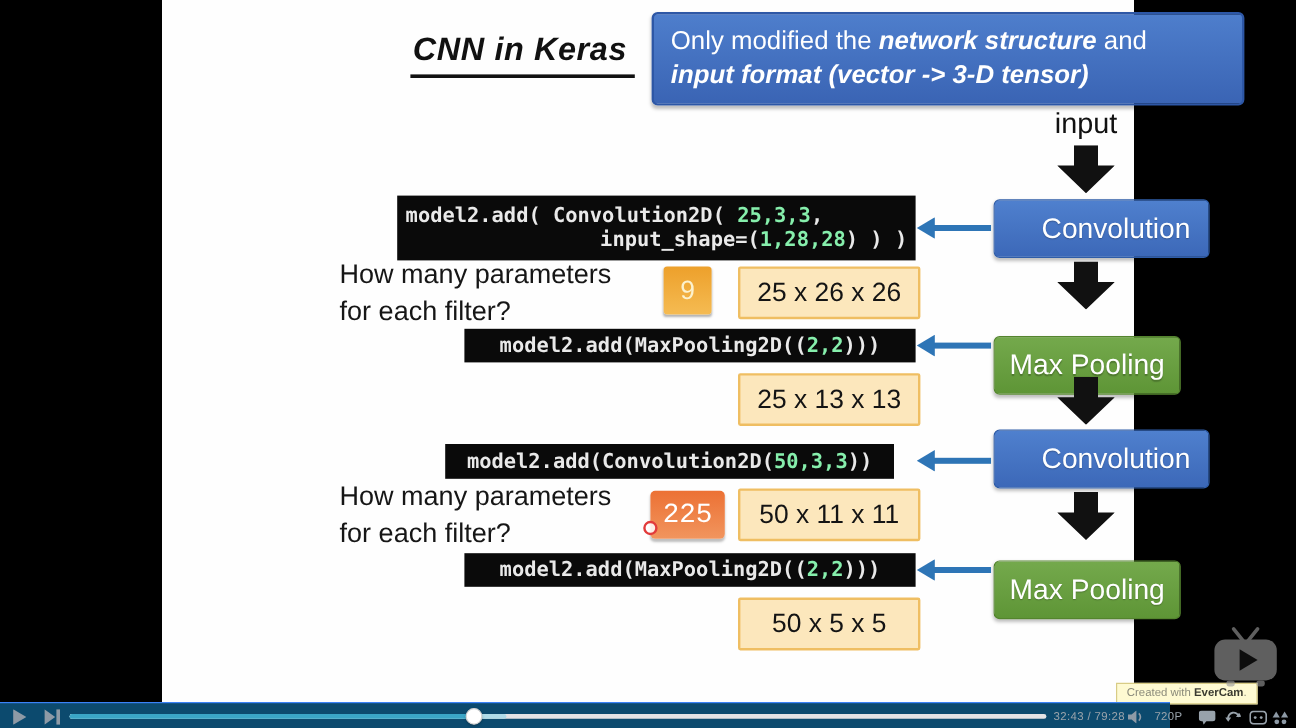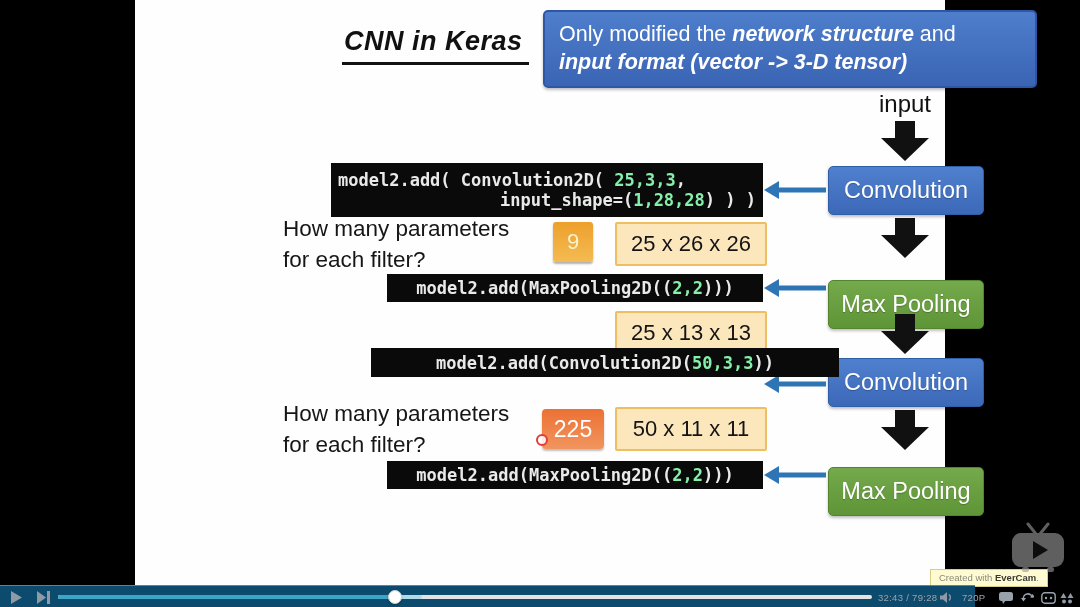--- a/index.html
+++ b/index.html
@@ -21,27 +21,27 @@
       font-family:"DejaVu Sans Mono",monospace;font-weight:bold;font-size:17px;white-space:pre;
       display:flex;flex-direction:column;justify-content:center;padding:1px 7px;box-sizing:border-box;}
   .code .red{color:#86efac;}
   .code .r{text-align:right;}
   .question{position:absolute;left:148px;font-size:22.5px;line-height:31px;color:#161616;}
   #answer-9{position:absolute;left:418px;top:222px;width:40px;height:40px;border-radius:3px;
       background:linear-gradient(180deg,#EDA02B,#F5BB52);box-shadow:0 2px 2px rgba(0,0,0,.3);
       display:flex;align-items:center;justify-content:center;color:#FCF2CE;font-size:22px;}
   #answer-225{position:absolute;left:407px;top:409px;width:62px;height:40px;border-radius:4px;
       background:linear-gradient(180deg,#EC7134,#F1955E);box-shadow:0 2px 2px rgba(0,0,0,.25);
-      display:flex;align-items:center;justify-content:center;color:#fff;font-size:23px;}
+      display:flex;align-items:center;justify-content:center;color:#fff;font-size:23px;font-family:Liberation Mono, monospace;}
   #pointer-ring{position:absolute;left:-6px;top:25px;width:8px;height:8px;border:2.5px solid #E23B3B;
       border-radius:50%;background:rgba(255,255,255,.85);}
   .node{position:absolute;left:693px;width:154px;height:47px;border-radius:5px;
       display:flex;align-items:center;justify-content:center;color:#fff;font-size:23.5px;
       text-shadow:0 1px 1px rgba(0,0,0,.25);box-shadow:0 2px 3px rgba(0,0,0,.25);}
-  .node.blue{background:linear-gradient(180deg,#4F80CE,#3C68B8);border:1.5px solid #2F5DA8;}
+  .node.blue{background:linear-gradient(180deg,#4F80CE,#3C68B8);border:1.5px solid #2F5DA8;padding-left:24px;}
   .node.green{background:linear-gradient(180deg,#74A94C,#5E9536);border:1.5px solid #54842E;margin-top:17px;}
   #input-label{position:absolute;left:693px;top:90px;width:154px;text-align:center;
       font-size:24px;color:#111;}
   .varrow{position:absolute;left:746px;width:48px;height:40px;}
   .harrow{position:absolute;left:629px;width:62px;height:18px;}
   #evercam{position:absolute;left:795px;top:569px;height:13px;padding:1px 8px 2px 8px;
       background:#FEFAD2;border:1px solid #D8CC86;font-size:9.5px;color:#8a8a7a;
       display:flex;align-items:center;white-space:pre;}
   #evercam b{color:#3a3a30;}
   
@@ -104,29 +104,30 @@
         <polygon points="15,0 0,9 15,18" fill="#2E75B6"></polygon>
       </svg>
     <svg class="harrow" style="top:466px" viewBox="0 0 62 18">
         <rect x="13" y="6.5" width="49" height="5" fill="#2E75B6"></rect>
         <polygon points="15,0 0,9 15,18" fill="#2E75B6"></polygon>
       </svg>
 
     <div class="dim-box" style="top:222px">25 x 26 x 26</div>
     <div class="dim-box" style="top:311px">25 x 13 x 13</div>
     <div class="dim-box" style="top:407px">50 x 11 x 11</div>
+    <div class="dim-box" style="top:498px">50 x 5 x 5</div>
 
     <div class="code" style="left:196px;top:163px;width:432px;height:54px;">
       <span><span>model2.add( Convolution2D( </span><span class="red">25,3,3</span><span>,</span></span>
       <span class="r"><span>input_shape=(</span><span class="red">1,28,28</span><span>) ) )</span></span>
     </div>
     <div class="code" style="left:252px;top:274px;width:376px;height:28px;align-items:center;">
       <span><span>model2.add(MaxPooling2D((</span><span class="red">2,2</span><span>)))</span></span>
     </div>
-    <div class="code" style="left:236px;top:348px;width:468px;height:29px;align-items:center;">
+    <div class="code" style="left:236px;top:370px;width:374px;height:29px;align-items:center;">
       <span><span>model2.add(Convolution2D(</span><span class="red">50,3,3</span><span>))</span></span>
     </div>
     <div class="code" style="left:252px;top:461px;width:376px;height:28px;align-items:center;">
       <span><span>model2.add(MaxPooling2D((</span><span class="red">2,2</span><span>)))</span></span>
     </div>
 
     <div class="question" style="top:213px">
       <span>How many parameters</span><br><span>for each filter?</span>
     </div>
     <div id="answer-9">9</div>

